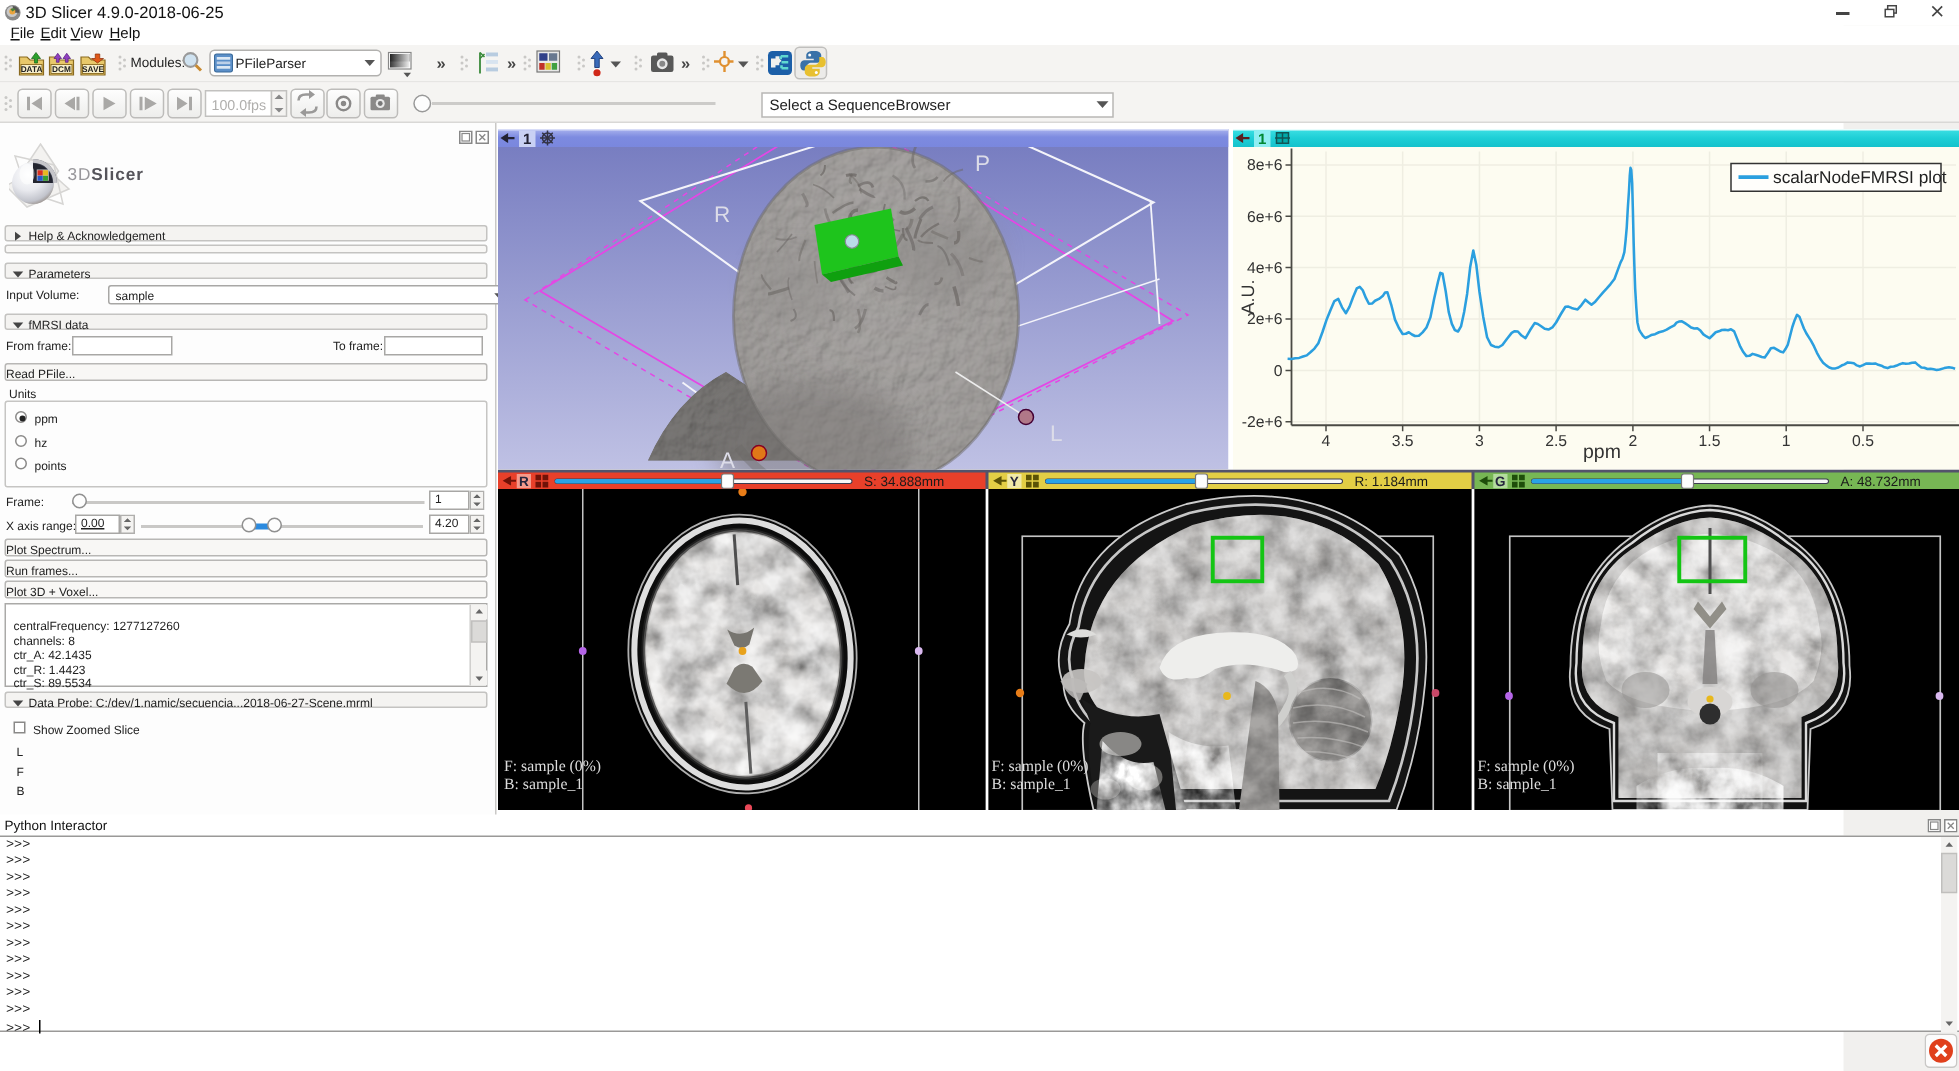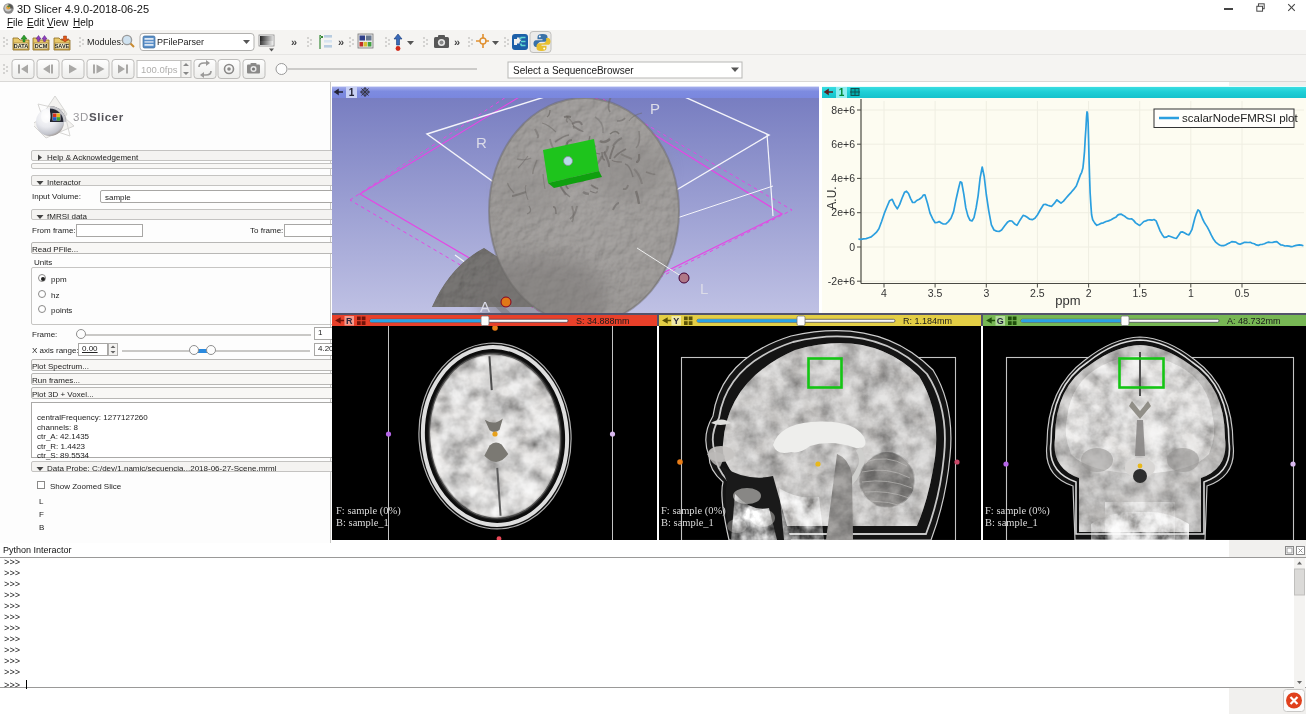--- a/index.html
+++ b/index.html
@@ -265,21 +265,21 @@
       </g>
       <rect x="276" y="8.5" width="11" height="11" rx="5.5" fill="#fdfdfd" stroke="#999"></rect>
       <rect x="288" y="13" width="189" height="2" fill="#cccbc9"></rect>
     </g>
     <rect x="508" y="7" width="234" height="16" fill="#fff" stroke="#b8b7b5"></rect>
     <text x="513" y="18.5" font-size="10" fill="#222" font-family="Liberation Sans">Select a SequenceBrowser</text>
     <path d="M731 12.5 l4 4.5 4 -4.5 z" fill="#555"></path>
   </svg>
 
   <div id="panel" class="abs"></div>
-  <div class="abs" style="left:0;top:82px;width:331px;height:461px;margin-left:28px;">
+  <div class="abs" style="left:0;top:82px;width:331px;height:461px;">
 
     <svg class="abs" style="left:306px;top:5px" width="20" height="9" viewBox="0 0 20 9">
       <rect x="0.5" y="0.5" width="8" height="8" fill="#fff" stroke="#888"></rect>
       <rect x="2" y="2" width="5" height="5" fill="none" stroke="#888" stroke-width="0.8"></rect>
       <rect x="11.5" y="0.5" width="8" height="8" fill="#fff" stroke="#888"></rect>
       <path d="M13.5 2.5 l4 4 m0 -4 l-4 4" stroke="#888" stroke-width="0.9"></path>
     </svg>
 
     <svg class="abs" style="left:6px;top:10px" width="44" height="56" viewBox="0 0 44 56">
       <defs>
@@ -314,21 +314,21 @@
           <path d="M1 0.5 l4 3 -4 3 z" fill="#444"></path>
         </svg>
       <span style="position:absolute;left:15px;top:1.5px">Help &amp; Acknowledgement</span>
     </div>
     <div class="gbar" style="top:81px;height:6px;background:#f8f7f5;"></div>
 
     <div class="gbar" style="top:93px;height:11px;">
       <svg class="abs" style="left:4px;top:3.5px" width="8" height="6">
           <path d="M0.5 1 l3.5 4 3.5 -4 z" fill="#444"></path>
         </svg>
-      <span style="position:absolute;left:15px;top:1.5px">Interactor</span>
+      <span style="position:absolute;left:15px;top:1.5px">Parameters</span>
     </div>
     <div class="lbl" style="left:4px;top:110px;">Input Volume:</div>
     <div class="ipt" style="left:72px;top:107.5px;width:271px;height:13px;border-radius:2px;">
       <span style="position:absolute;left:4px;top:2px;">sample</span>
       <svg class="abs" style="right:4px;top:4px" width="9" height="6">
           <path d="M0.5 0.5 l4 4.5 4 -4.5 z" fill="#555"></path>
         </svg>
     </div>
 
     <div class="gbar" style="top:127px;height:11px;">

